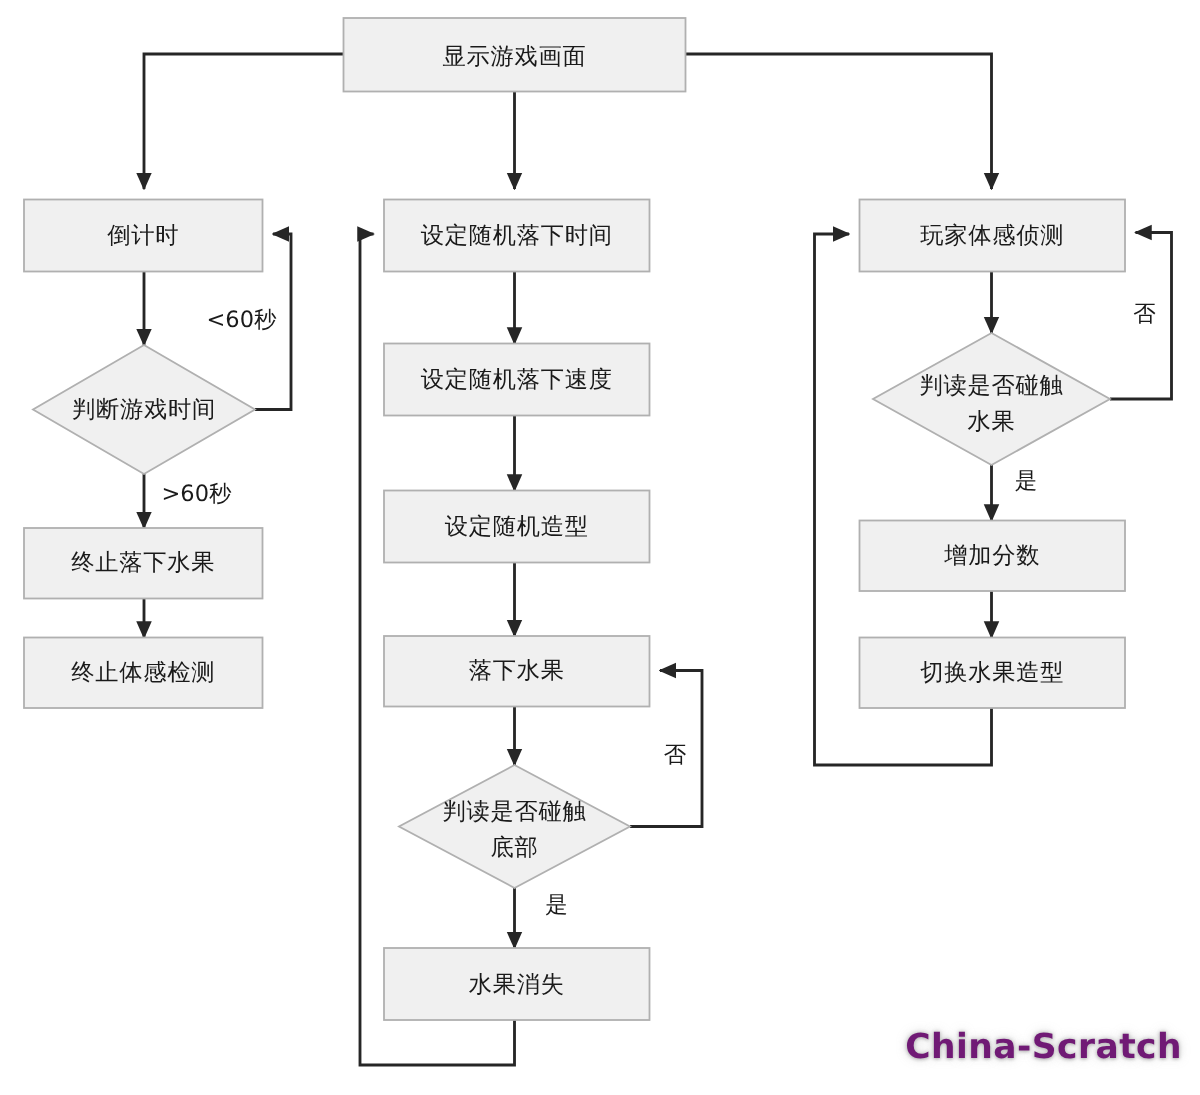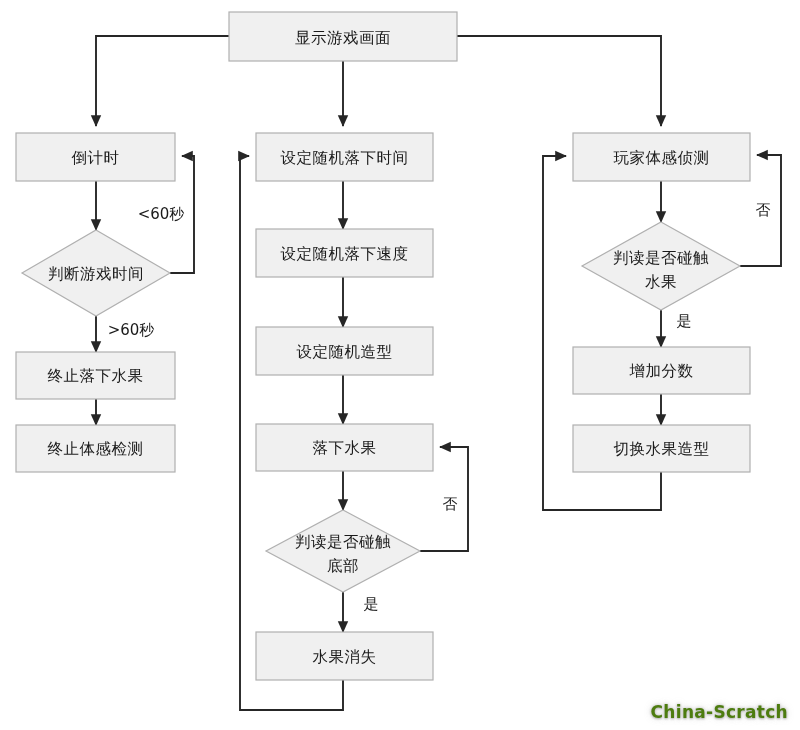--- a/index.html
+++ b/index.html
@@ -49,25 +49,25 @@
   .edge-label {
     font-family: "DejaVu Sans", "Liberation Sans", sans-serif;
     font-size: 15px;
     fill: #1a1a1a;
     text-anchor: middle;
     dominant-baseline: middle;
   }
   .watermark {
     position: absolute;
     right: 12px;
-    bottom: 8px;
-    font-family: "DejaVu Sans", "Liberation Sans", sans-serif;
-    font-size: 17px;
+    bottom: 19px;
+    font-family: "DejaVu Sans", "Liberation Sans", sans-serif;
+    font-size: 23px;
     font-weight: bold;
-    color: #4d7c0f;
+    color: #701a75;
     letter-spacing: 0.3px;
     text-shadow: 0 0 3px rgba(190,190,190,0.95), 0 0 7px rgba(205,205,205,0.8), 0 1px 2px rgba(175,175,175,0.9);
     user-select: none;
     white-space: nowrap;
   }
 </style>
 </head>
 <body>
 
 <div id="flowchart-root">

